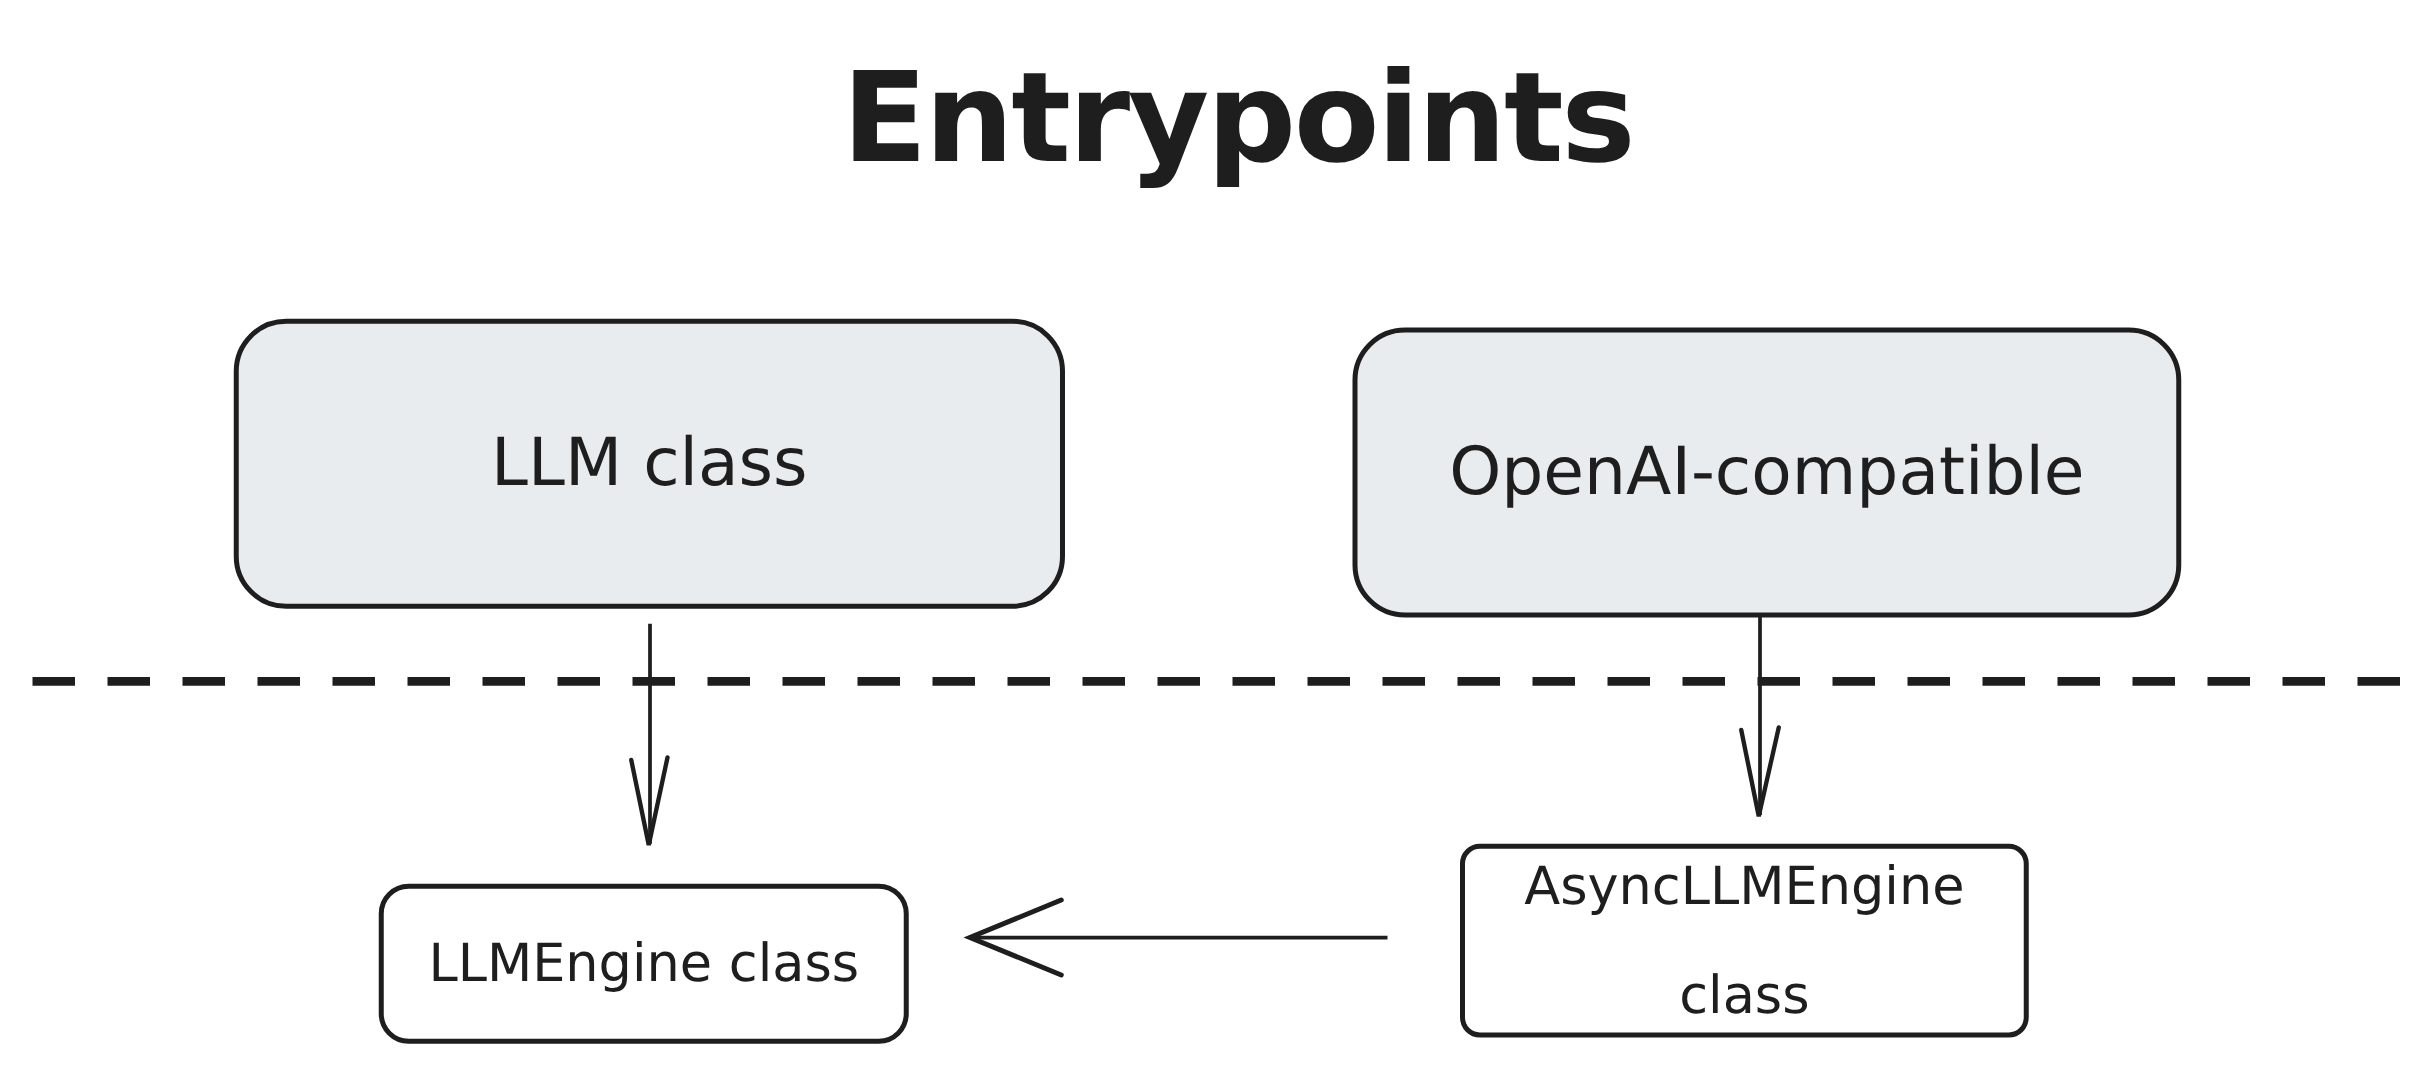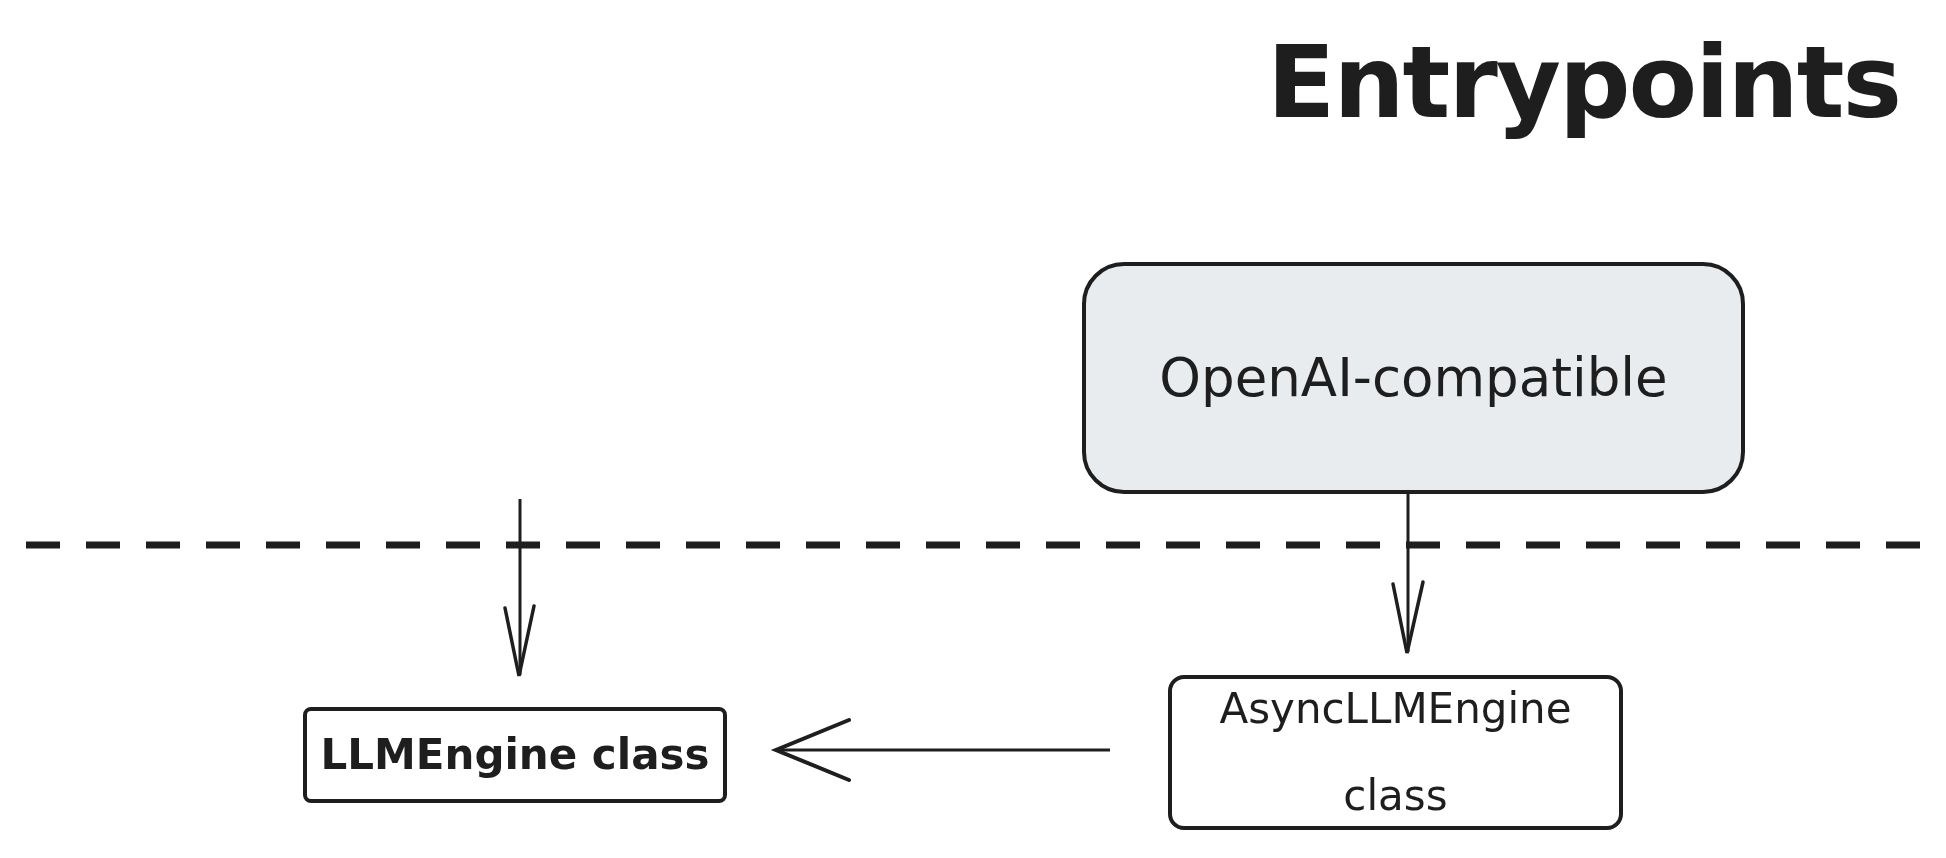--- a/index.html
+++ b/index.html
@@ -12,28 +12,29 @@
     width: 1946px;
     height: 858px;
     background: #ffffff;
     overflow: hidden;
     font-family: "DejaVu Sans", "Liberation Sans", sans-serif;
     color: #1e1e1e;
   }
   .title {
     position: absolute;
     left: 0;
-    top: 24px;
+    top: 36px;
     width: 1900px;
     margin: 0;
-    text-align: right;
+    text-align: center;
     font-size: 100px;
     font-weight: 700;
     letter-spacing: -2px;
     color: #1e1e1e;
+    padding-left: 40px;
   }
   .connectors {
     position: absolute;
     left: 0;
     top: 0;
     width: 1946px;
     height: 858px;
   }
   .connectors path, .connectors line {
     stroke: #1e1e1e;
@@ -54,21 +55,21 @@
     background: #e9ecef;
     border-radius: 42px;
     font-size: 53px;
   }
   .node-plain {
     background: #ffffff;
     font-size: 42px;
   }
   #node-llm        { left: 187px;  top: 255px; width: 665px; height: 232px; }
   #node-api        { left: 1082px; top: 262px; width: 663px; height: 232px; }
-  #node-llmengine  { left: 303px;  top: 707px; width: 424px; height: 96px; border-radius: 8px; font-weight: bold; }
+  #node-llmengine  { left: 303px;  top: 707px; width: 424px; height: 128px; border-radius: 24px; }
   #node-asyncllm   { left: 1168px; top: 675px; width: 455px; height: 155px; border-radius: 16px; gap: 32px; }
   .node .line { display: block; }
 </style>
 </head>
 <body>
 
 <div class="canvas">
 
   <h1 class="title">Entrypoints</h1>
 
@@ -85,20 +86,23 @@
       <path d="M1408 492 L1408 652" stroke-width="3"></path>
       <path d="M1393 584 L1407 653 L1423 582" stroke-width="3.5" stroke-linecap="round"></path>
     </g>
 
     <g>
       <path d="M1110 750 L778 750" stroke-width="3"></path>
       <path d="M849 720 L776 750 L849 780" stroke-width="4" stroke-linecap="round"></path>
     </g>
   </svg>
 
+  <div class="node node-filled" id="node-llm">
+    <span class="line">LLM class</span>
+  </div>
 
   <div class="node node-filled" id="node-api">
     <span class="line">OpenAI-compatible</span>
   </div>
 
   <div class="node node-plain" id="node-llmengine">
     <span class="line">LLMEngine class</span>
   </div>
 
   <div class="node node-plain" id="node-asyncllm">

